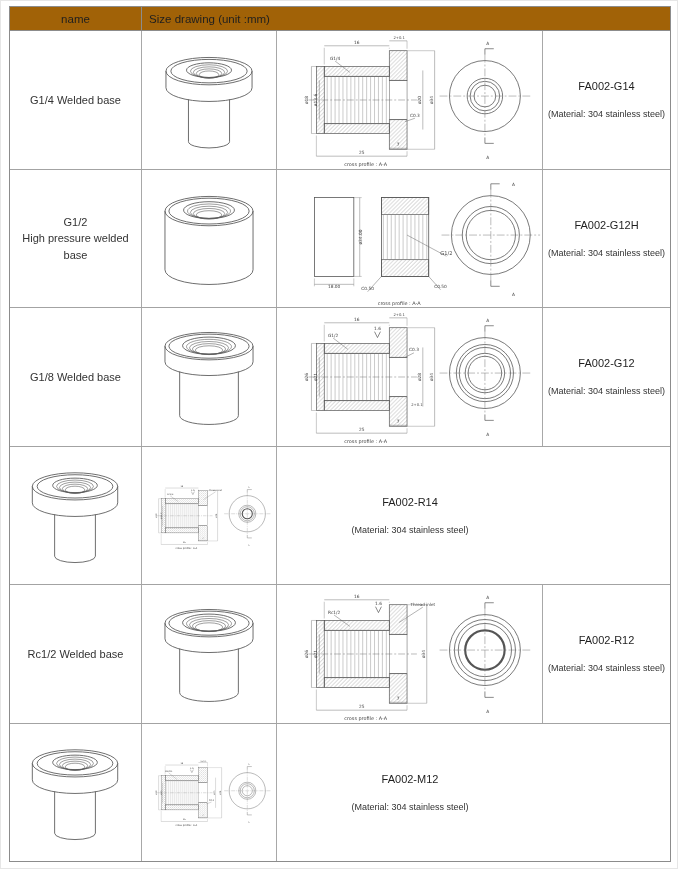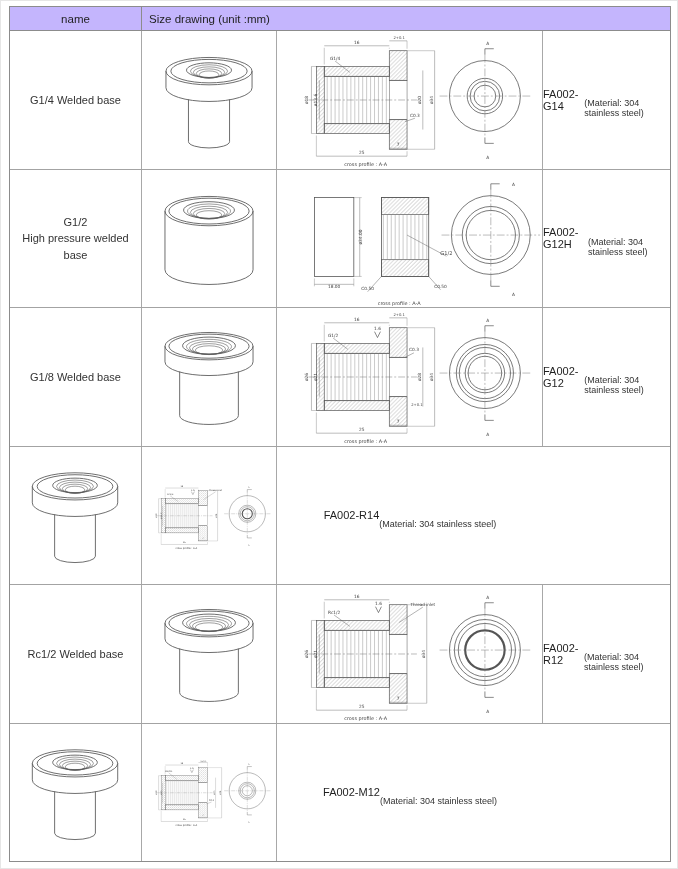--- a/index.html
+++ b/index.html
@@ -1,31 +1,31 @@
 <!DOCTYPE html>
 <html><head>
 <meta charset="utf-8">
 <style>
   html,body{margin:0;padding:0;background:#fff;}
   .page{position:relative;width:678px;height:869px;background:#fff;box-sizing:border-box;
         font-family:"Liberation Sans",sans-serif;border:1px solid #e6e6e6;}
   .table{position:absolute;left:8px;top:5px;width:662px;height:856px;border:1px solid #8c8c8c;
          display:flex;flex-direction:column;box-sizing:border-box;background:#fff;}
   .hrow,.row{display:grid;grid-template-columns:132px 135px 266px 127px;}
-  .hrow{height:23px;background:#c4b5fd;border-bottom:1px solid #8c8c8c;flex:0 0 auto;}
+  .hrow{height:23px;background:#a16207;border-bottom:1px solid #8c8c8c;flex:0 0 auto;}
   .hcell{display:flex;align-items:center;justify-content:center;font-size:11.5px;color:#1f1f1f;
          border-right:1px solid #8c8c8c;}
   .hcell:last-child{border-right:none;}
   .row{flex:1 1 auto;border-bottom:1px solid #a3a3a3;min-height:0;}
   .row:last-child{border-bottom:none;}
   .cell{border-right:1px solid #a8a8a8;display:flex;align-items:center;justify-content:center;
         overflow:hidden;min-width:0;min-height:0;}
   .cell:last-child{border-right:none;}
   .name-cell{font-size:11px;color:#333;text-align:center;white-space:pre-line;padding:0 6px;line-height:1.5;}
-  .model-cell{flex-direction:row;}
+  .model-cell{flex-direction:column;}
   .model{font-size:11px;color:#1f1f1f;}
   .material{font-size:9px;color:#333;margin-top:17px;}
   svg{display:block;}
   .ext-svg{width:133px;height:136px;}
   .size-svg{width:264px;height:137px;}
   svg text{font-family:"DejaVu Sans",sans-serif;fill:#444;}
 </style>
 </head>
 <body>
 

